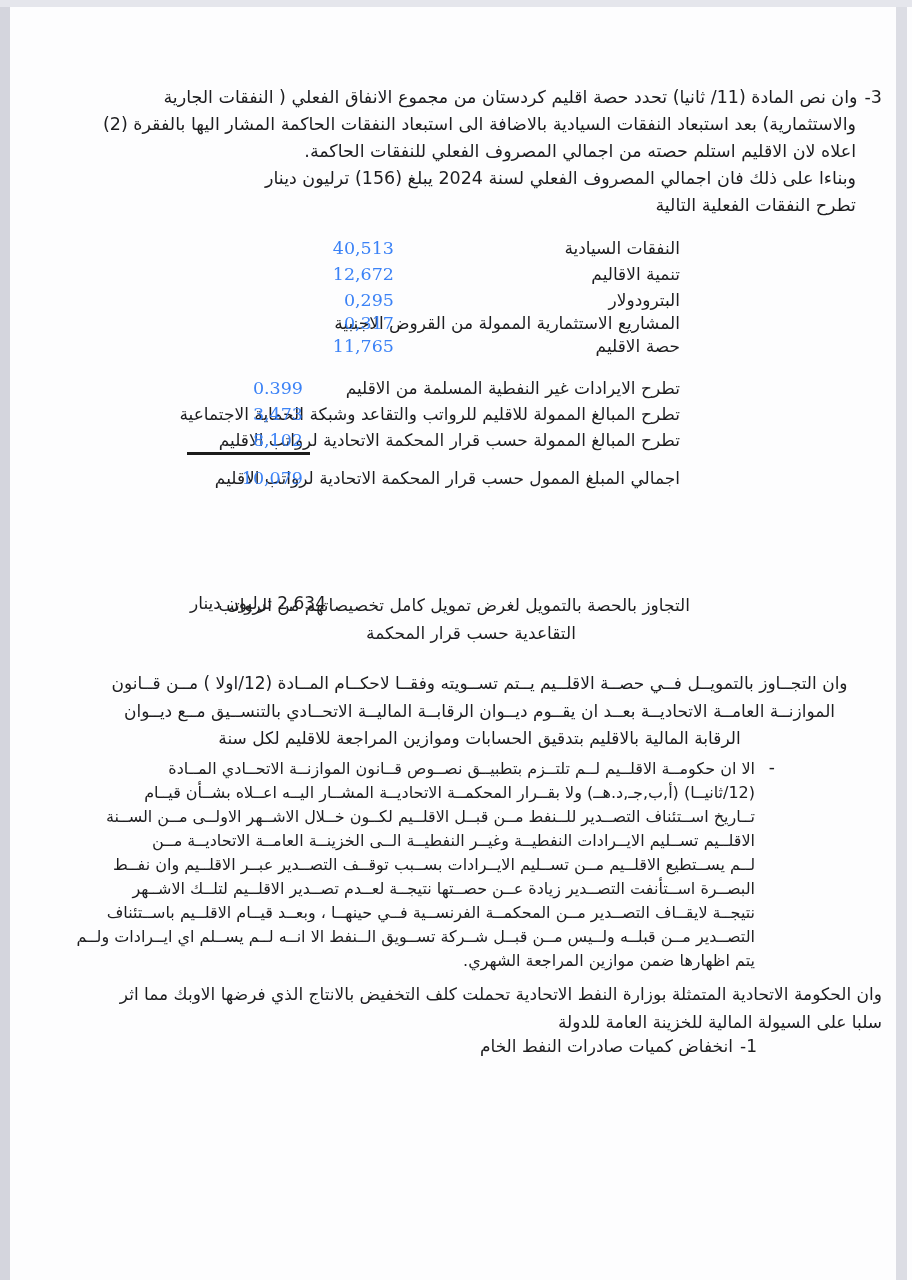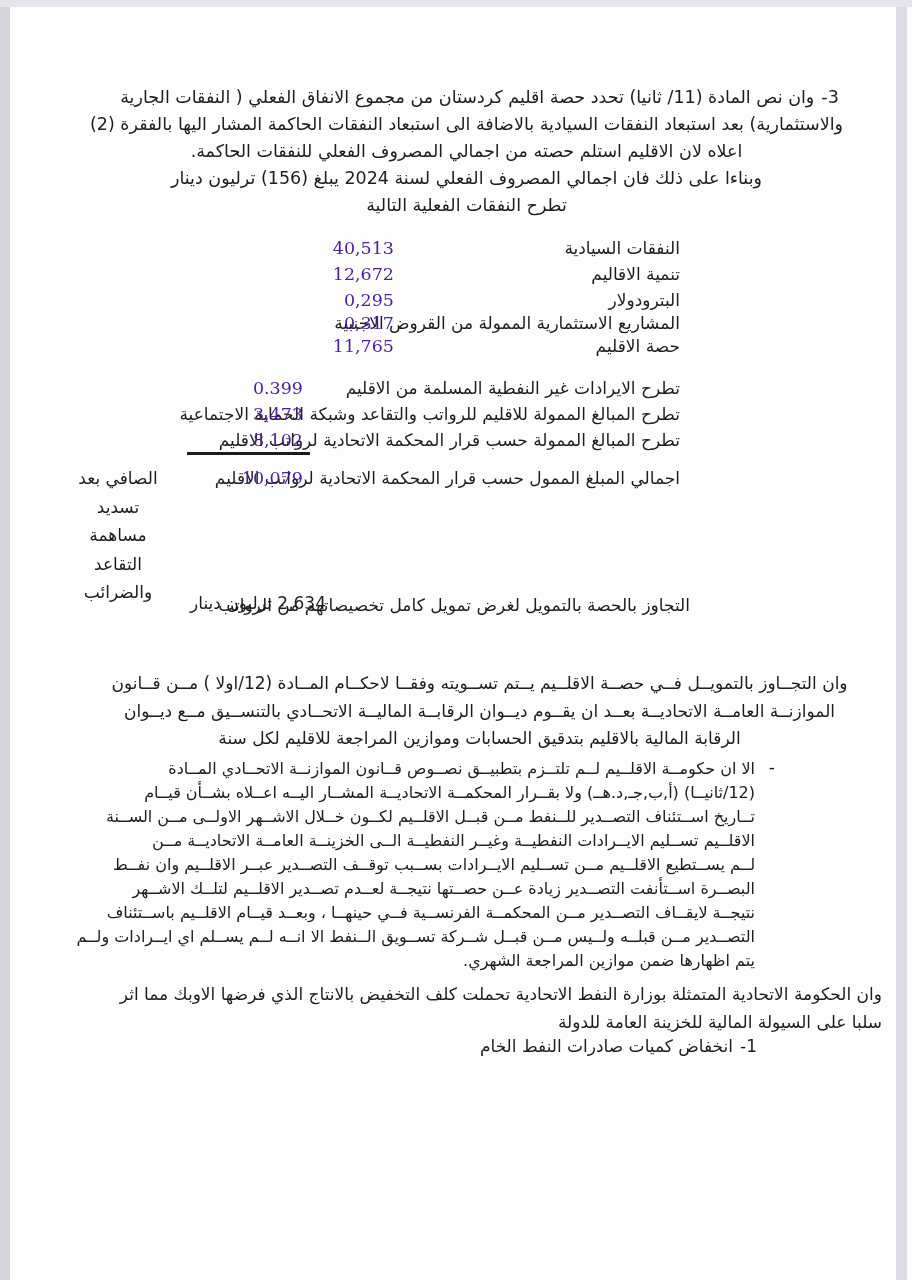--- a/index.html
+++ b/index.html
@@ -6,26 +6,26 @@
   .page{
     position:relative;width:912px;height:1280px;overflow:hidden;
     background:#fdfdfe;direction:rtl;
     font-family:"DejaVu Sans",sans-serif;color:#1d1d1f;
   }
   .edge{position:absolute;}
   .edge-left{left:0;top:0;width:10px;height:1280px;background:#d4d5dd;}
   .edge-top{left:0;top:0;width:912px;height:7px;background:#e5e6ec;}
   .edge-right{right:5px;top:0;width:11px;height:1280px;background:#dcdde4;}
 
-  .clause3{position:absolute;top:84px;right:30px;width:805px;font-size:17.5px;line-height:27px;text-align:center;}
+  .clause3{position:absolute;top:84px;right:30px;width:805px;font-size:17.5px;line-height:27px;text-align:right;}
   .clause3 .cont{padding-right:26px;}
   .num-marker{margin-left:7px;}
 
   .lbl{position:absolute;right:232px;font-size:17px;white-space:nowrap;text-align:right;}
-  .val{position:absolute;font-size:17.5px;font-family:"DejaVu Serif",serif;text-align:right;white-space:nowrap;color:#4c1d95;}
+  .val{position:absolute;font-size:17.5px;font-family:"DejaVu Serif",serif;text-align:right;white-space:nowrap;color:#3b82f6;}
 
   .rule{position:absolute;top:452px;left:187px;width:123px;height:3px;background:#1c1c1c;}
 
   .margin-note{position:absolute;top:464px;left:66px;width:104px;text-align:center;font-size:17px;line-height:28.5px;}
 
   .overflow-label{position:absolute;top:591px;right:222px;width:480px;font-size:17px;line-height:28px;text-align:right;}
   .overflow-label .l2{padding-left:42px;text-align:center;}
   .overflow-amount{position:absolute;top:593px;left:192px;width:134px;font-size:17px;text-align:right;white-space:nowrap;}
 
   .settlement{position:absolute;top:670px;right:30px;width:805px;font-size:17px;line-height:27.5px;text-align:center;}
@@ -84,29 +84,24 @@
 
     <div class="lbl" style="top:430px;">تطرح المبالغ الممولة حسب قرار المحكمة الاتحادية لرواتب الاقليم</div>
     <div class="val" style="top:430px;left:235px;width:68px;">8,102</div>
 
     <div class="rule"></div>
 
     <div class="lbl" style="top:468px;">اجمالي المبلغ الممول حسب قرار المحكمة الاتحادية لرواتب الاقليم</div>
     <div class="val" style="top:468px;left:228px;width:75px;">10,079</div>
   </div>
 
-  <div class="margin-note">
-    <div>الصافي بعد</div>
-    <div>تسديد مساهمة</div>
-    <div>التقاعد</div>
-    <div>والضرائب</div>
-  </div>
 
   <div class="overflow-label">
     <div>التجاوز بالحصة بالتمويل لغرض تمويل كامل تخصيصاتهم من الرواتب</div>
+    <div class="l2">التقاعدية حسب قرار المحكمة</div>
   </div>
   <div class="overflow-amount">2,634 ترليون دينار</div>
 
   <div class="settlement">
     <div>وان التجــاوز بالتمويــل فــي حصــة الاقلــيم يــتم تســويته وفقــا لاحكــام المــادة (12/اولا ) مــن قــانون</div>
     <div>الموازنــة العامــة الاتحاديــة بعــد ان يقــوم ديــوان الرقابــة الماليــة الاتحــادي بالتنســيق مــع ديــوان</div>
     <div>الرقابة المالية بالاقليم بتدقيق الحسابات وموازين المراجعة للاقليم لكل سنة</div>
   </div>
 
   <div class="bullet-marker">-</div>

